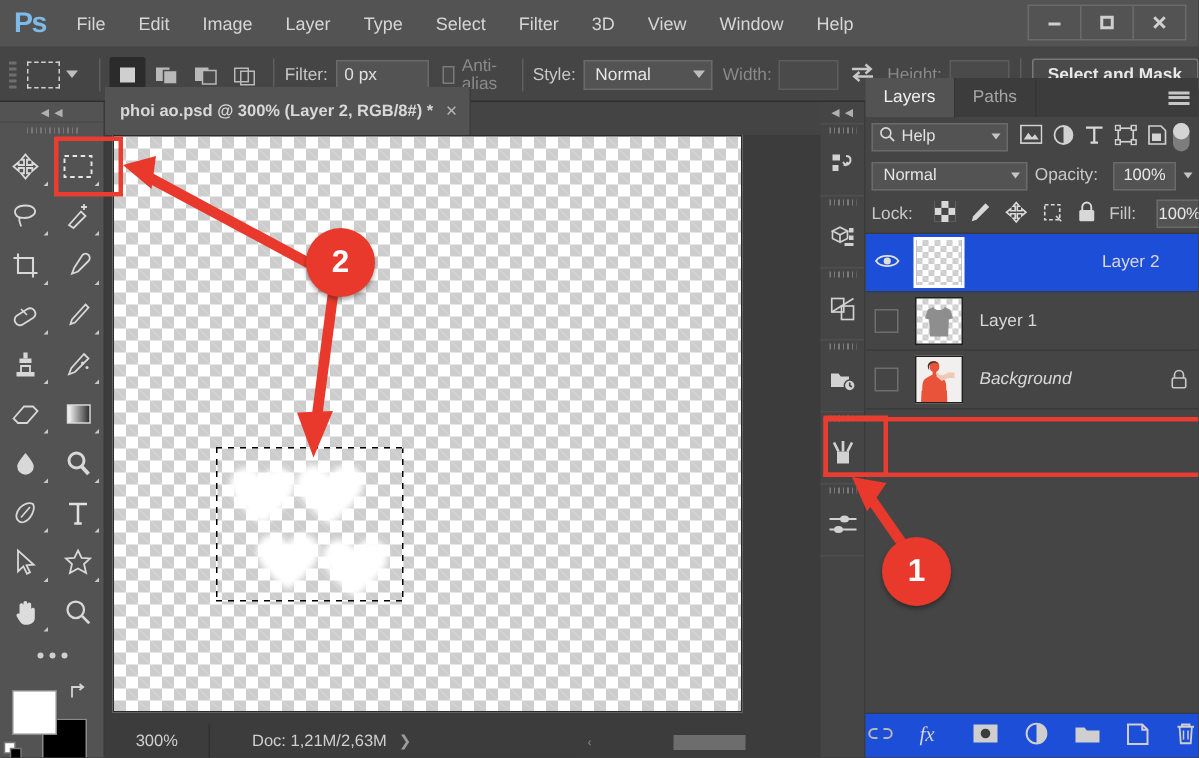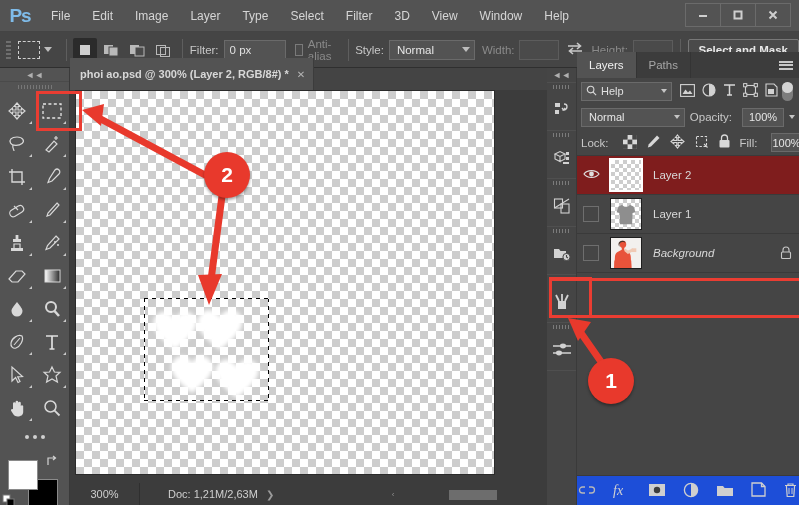--- a/index.html
+++ b/index.html
@@ -188,21 +188,21 @@
   .fswitch::after{content:"";position:absolute;left:0;top:0;width:11px;height:11px;border-radius:50%;background:#d4d4d4;}
   .blendrow { height:26px; display:flex; align-items:center; padding:0 4px; gap:5px;}
   .blendsel { flex:1; height:19px; background:#535353;border:1px solid #6a6a6a; display:flex;align-items:center;justify-content:space-between; padding:0 4px 0 7px; font-size:11px;color:#e6e6e6;}
   .numbox { width:42px;height:19px;background:#535353;border:1px solid #6a6a6a;display:flex;align-items:center;justify-content:center;font-size:11px;color:#e6e6e6;}
   .mini-caret { width:0;height:0;border-left:3.5px solid transparent;border-right:3.5px solid transparent;border-top:4px solid #c5c5c5;}
   .lockrow { height:26px; display:flex; align-items:center; padding:0 4px; gap:9px; border-bottom:1px solid #3a3a3a;}
   .layerlist { flex:1; background:#454545; overflow:hidden; }
   .layer {
     height:39px; display:flex; align-items:center; border-bottom:1px solid #3a3a3a; position:relative;
   }
-  .layer.selected { background:#7f1d1d; }
+  .layer.selected { background:#1d4ed8;text-align:right; }
   .eye-cell { width:28px; height:39px; display:flex; align-items:center; justify-content:center; }
   .eye-box { width:16px;height:16px;border:1px solid #6e6e6e; }
   .thumb-cell { width:42px; display:flex; align-items:center; justify-content:center;}
   .lthumb { width:32px;height:32px; border:1px solid #1f1f1f; background:#fff; position:relative; overflow:hidden;}
   .lthumb.sel-out { outline:2px solid #fff; outline-offset:-1px; border:1px solid #1f1f1f;}
   .checker {
     background-image:
       linear-gradient(45deg,#cdcdcd 25%,transparent 25%,transparent 75%,#cdcdcd 75%),
       linear-gradient(45deg,#cdcdcd 25%,transparent 25%,transparent 75%,#cdcdcd 75%);
     background-size:8px 8px; background-position:0 0,4px 4px; background-color:#fff;

